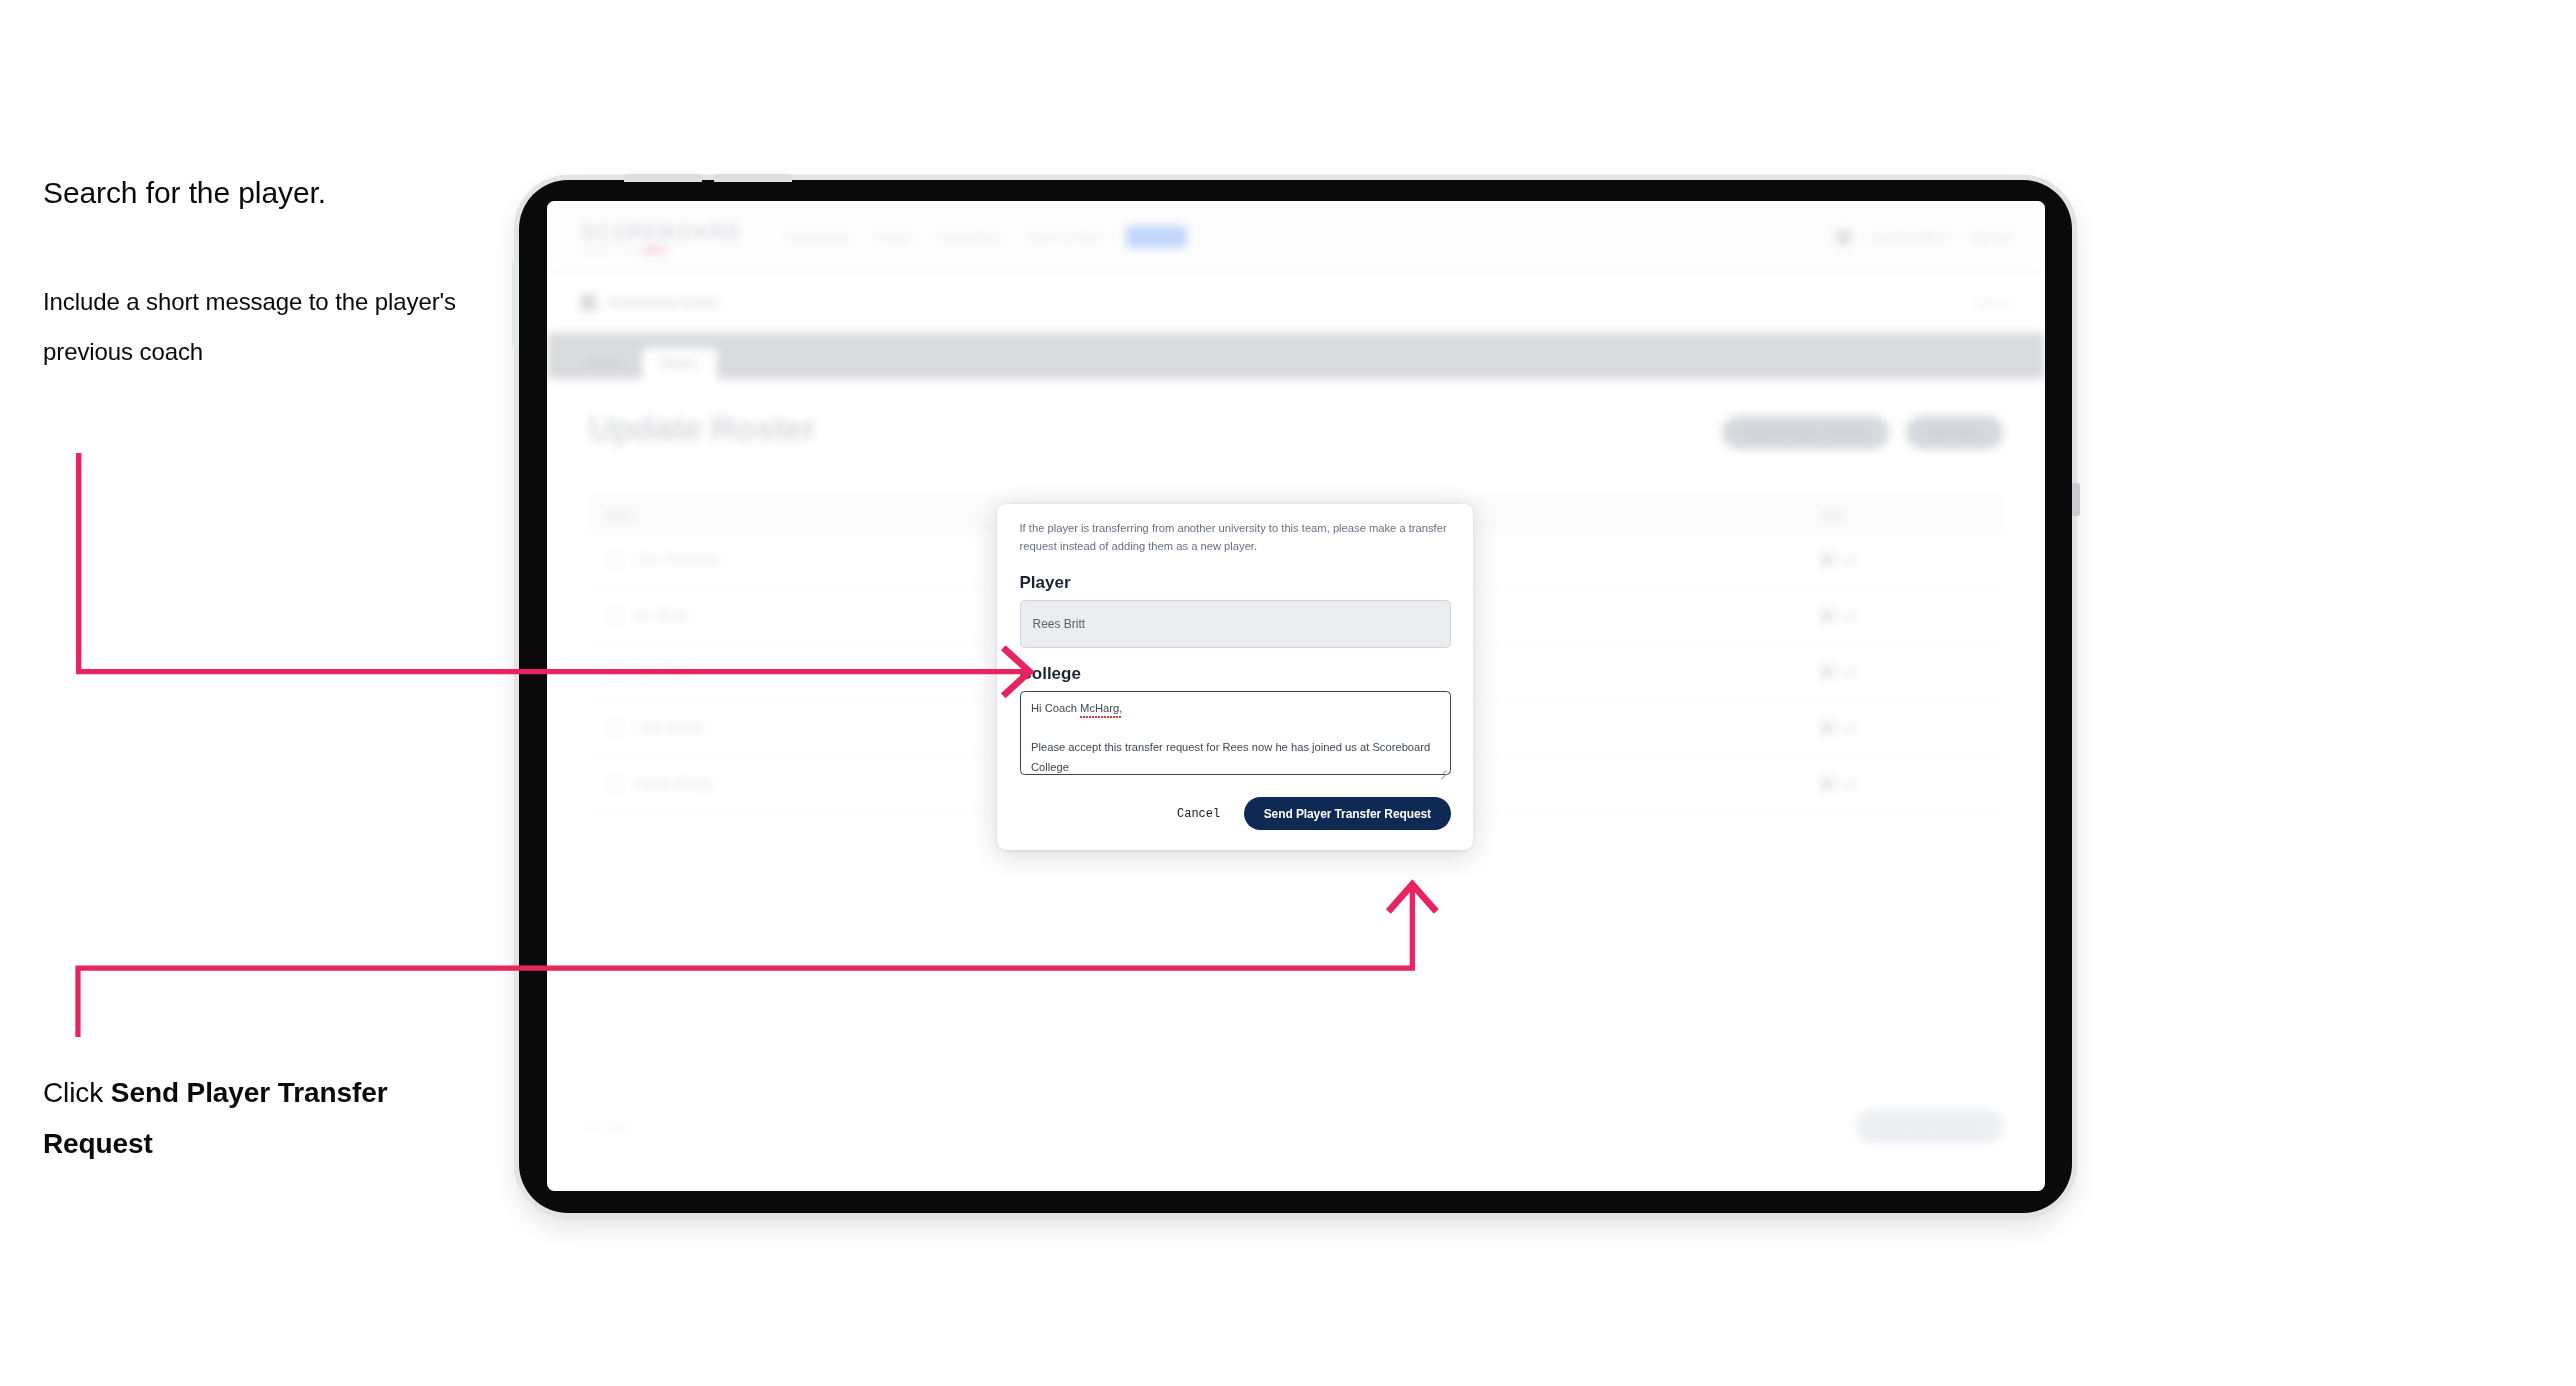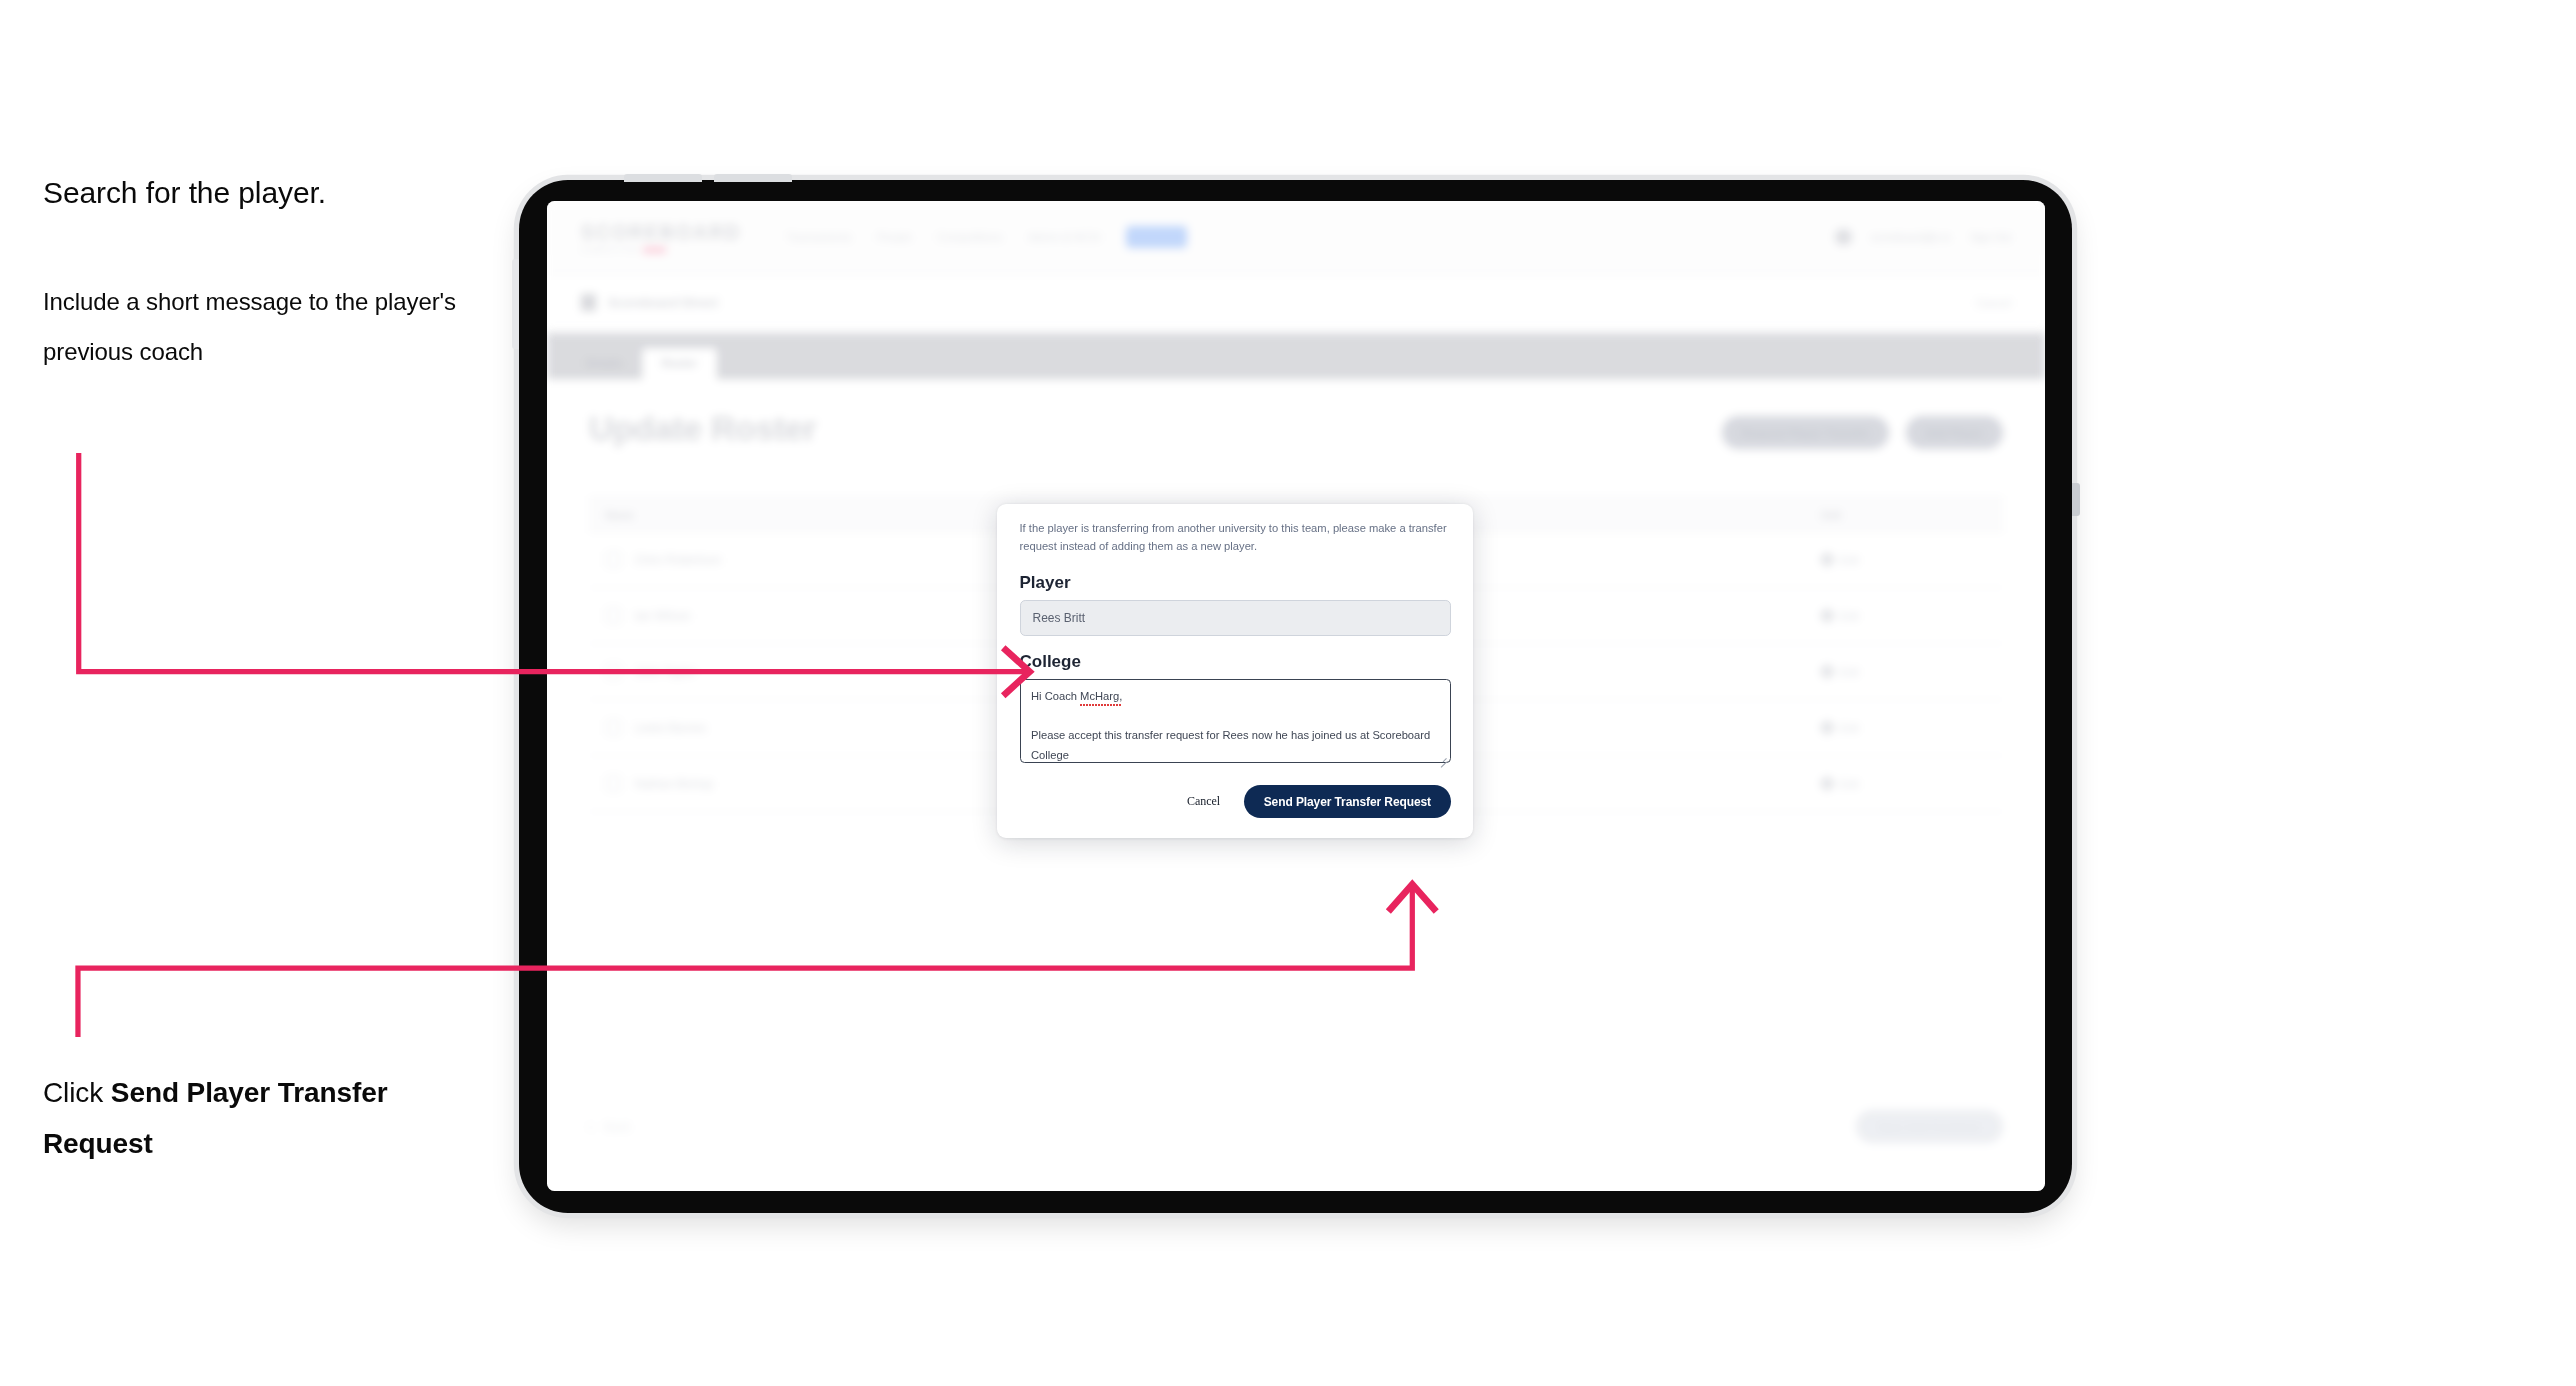--- a/index.html
+++ b/index.html
@@ -384,21 +384,21 @@
     margin: 0 0 18px 0;
   }
   .field-label {
     font-size: 17px;
     font-weight: 700;
     color: #1d2433;
     margin-bottom: 6.7px;
   }
   .player-input {
     width: 100%;
-    height: 36px;
+    height: 48px;
     border: 0.7px solid #cfd4dc;
     border-radius: 5.2px;
     background: #ebedf0;
     color: #5a6170;
     font-size: 12px;
     font-family: "Liberation Sans", sans-serif;
     padding: 0 12px;
     box-sizing: border-box;
     outline: none;
     margin-bottom: 16.5px;
@@ -450,21 +450,21 @@
     align-items: center;
     justify-content: flex-end;
     gap: 15px;
     padding: 16.5px 22.5px 19.5px 22.5px;
   }
   .btn-cancel {
     background: none;
     border: none;
     font-size: 12px;
     color: #151c28;
-    font-family: Liberation Serif, serif;
+    font-family: Liberation Mono, monospace;
     cursor: pointer;
     padding: 7.5px 9px;
   }
   .btn-send {
     background: #0e2a54;
     color: #ffffff;
     border: none;
     border-radius: 16.5px;
     height: 33px;
     padding: 0 19.5px;

